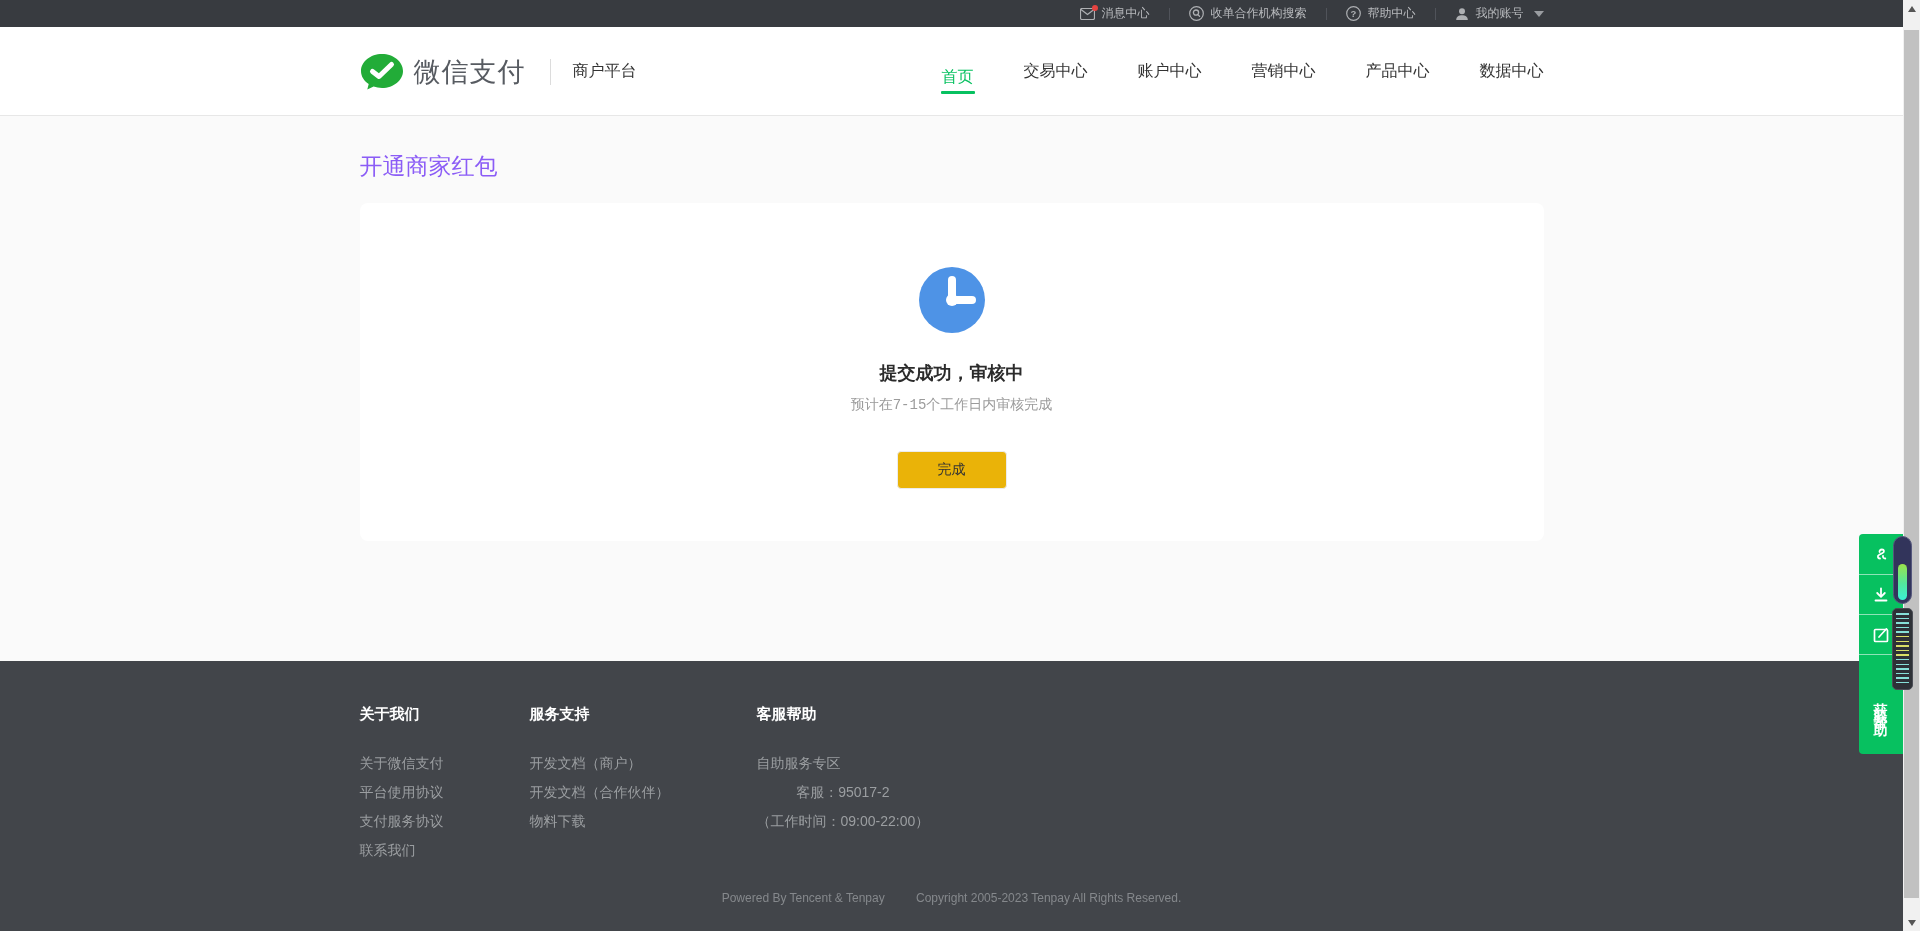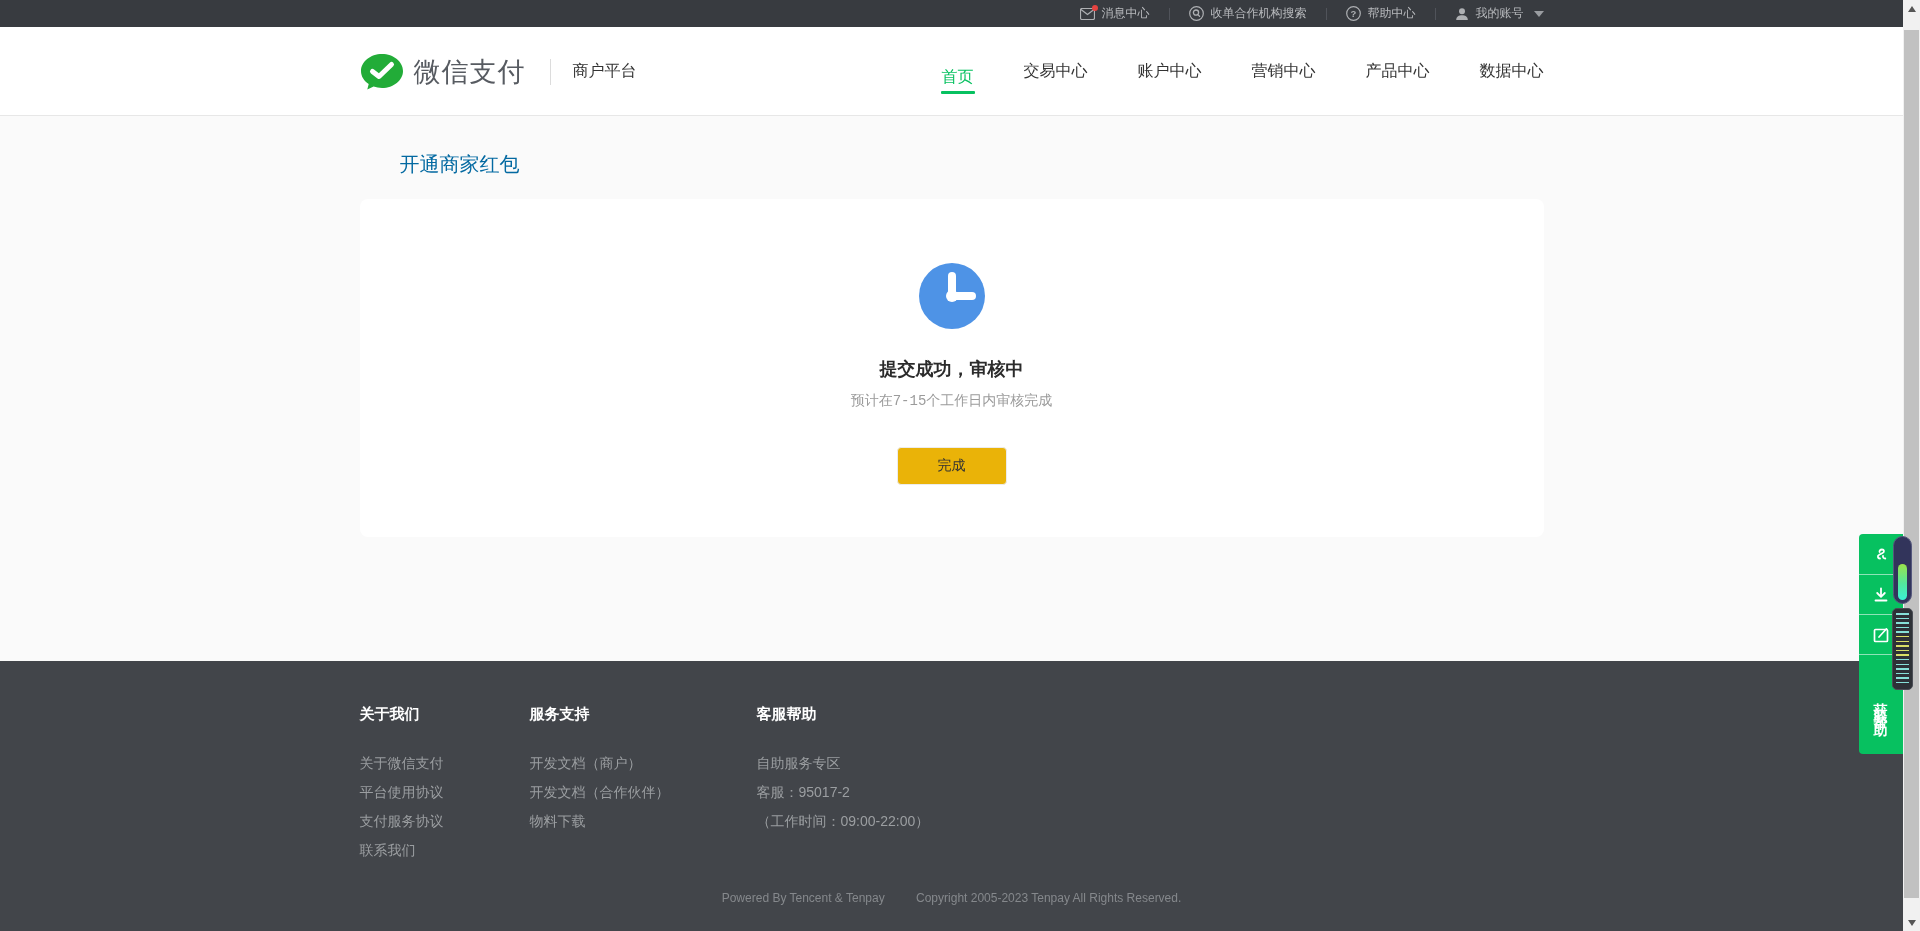--- a/index.html
+++ b/index.html
@@ -33,38 +33,38 @@
   .portal-name { font-size:16px; color:#333; }
   .nav { margin-left:auto; display:flex; gap:50px; height:89px; align-items:center; }
   .nav-item { position:relative; font-size:16px; color:#333; height:89px;
     display:flex; align-items:center; cursor:pointer; white-space:nowrap; }
   .nav-item.active { color:#07c160;margin-top:12px; }
   .nav-underline { position:absolute; top:58px; left:50%; transform:translateX(-50%);
     width:34px; height:3px; background:#07c160; border-radius:1px; }
 
   
   .main { height:545px; background:#fafafa; }
-  .page-title { padding-top:35px; font-size:20px; font-weight:500; color:#0369a1;margin-left:40px; }
+  .page-title { padding-top:35px; font-size:23px; font-weight:500; color:#8b5cf6; }
   .card { margin-top:21px; width:1184px; height:338px; background:#fff; border-radius:8px;
     display:flex; flex-direction:column; align-items:center;font-family:Liberation Mono, monospace; }
   .clock { margin-top:64px; }
   .status-title { margin-top:28px; font-size:18px; font-weight:600; color:#2b2b2b; }
   .status-subtitle { margin-top:11px; font-size:14px; color:#9b9b9b; }
   .done-btn { margin-top:37px; width:110px; height:38px; background:#eab308;
     border:1px solid #ececec; border-radius:4px; font-size:14px; color:#333;
     cursor:pointer; font-family:inherit; }
 
   
   .footer { height:270px; background:#42454a; position:relative; }
   .footer-cols { display:flex; padding-top:44px; }
   .fcol { }
   .fcol-1 { width:170px; } .fcol-2 { width:227px; } .fcol-3 { width:173px; }
   .fcol-title { font-size:15px; font-weight:bold; color:#fff; margin-bottom:25px; }
   .flink { font-size:14px; color:#9b9ea1; line-height:29px; cursor:pointer; }
-  .flink.static { cursor:default; }
+  .flink.static { cursor:default;text-align:center; }
   .copyright { position:absolute; bottom:26px; left:0; width:100%; text-align:center;
     font-size:12px; color:#85888c; }
   .copyright span { margin:0 14px; }
 
   
   .float-panel { position:absolute; right:17px; top:534px; width:44px; z-index:30; }
   .float-btn { width:44px; height:40px; background:#07c160; display:flex;
     align-items:center; justify-content:center; cursor:pointer; }
   .float-btn + .float-btn { border-top:1px solid rgba(255,255,255,.55); }
   .float-btn.first { border-radius:4px 0 0 0; }

